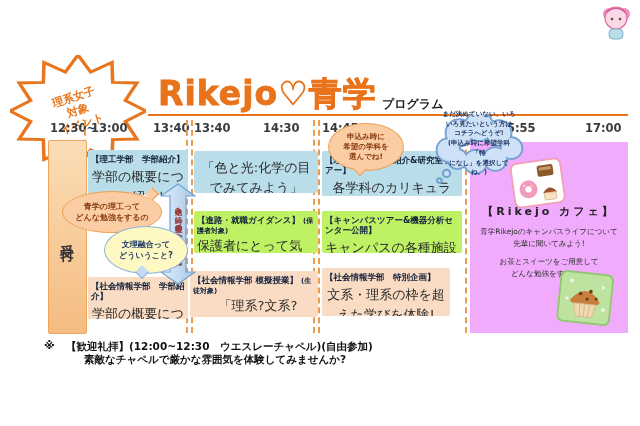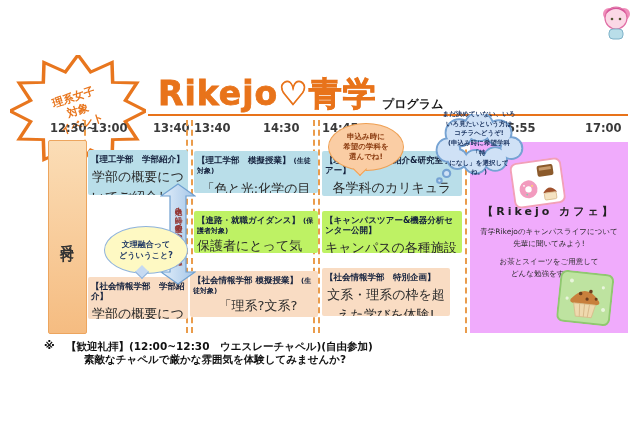--- a/index.html
+++ b/index.html
@@ -118,24 +118,20 @@
   <div class="box bg-blue" style="left:88px;top:150px;width:100px;height:45px;">
     <div class="box-title">【理工学部　学部紹介】</div>
     <div class="box-body center">学部の概要についてご紹介します。</div>
   </div>
   <div class="box bg-pink" style="left:88px;top:277px;width:100px;height:42px;">
     <div class="box-title">【社会情報学部　学部紹介】</div>
     <div class="box-body center">学部の概要についてご紹介します。</div>
   </div>
 
   <div class="box bg-blue" style="left:194px;top:151px;width:124px;height:42px;">
-    <div class="box-title">
-      <span>【理工学部　模擬授業】</span>
-      <span class="aud">(生徒対象)</span>
-    </div>
     <div class="box-body center">「色と光:化学の目でみてみよう」
 化学・生命科学科　長谷川美貴先生</div>
   </div>
   <div class="box bg-green" style="left:194px;top:211px;width:124px;height:42px;">
     <div class="box-title">
       <span>【進路・就職ガイダンス】</span>
       <span class="aud">(保護者対象)</span>
     </div>
     <div class="box-body" style="margin-top:1px;line-height:1.35;">保護者にとって気になる「卒業後の進路」、
 本学の理工系就職の状況、サポート体制について
@@ -201,20 +197,25 @@
         <circle cx="29" cy="27" r="1.6" fill="#6B3E1E"></circle>
           <circle cx="38" cy="26" r="1.5" fill="#6B3E1E"></circle>
         <path d="M16 32 L38 32 L35 45 L19 45 Z" fill="#EFD9AE" stroke="#D8B98A" stroke-width="0.8"></path>
         <line x1="22" y1="32" x2="23" y2="45" stroke="#D8B98A" stroke-width="1"></line>
         <line x1="27" y1="32" x2="27" y2="45" stroke="#D8B98A" stroke-width="1"></line>
         <line x1="32" y1="32" x2="31" y2="45" stroke="#D8B98A" stroke-width="1"></line>
       </svg>
     </div>
   </div>
 
+  <div class="bubble b-orange" style="left:62px;top:191px;width:98px;height:40px;font-size:8px;line-height:1.4;">
+    <span>青学の理工って
+どんな勉強をするの</span>
+    <span class="tail t-orange t-ur" style="right:4px;top:-3px;"></span>
+  </div>
   <div class="bubble b-blue" style="left:104px;top:226px;width:82px;height:46px;font-size:8px;line-height:1.4;">
     <span>文理融合って
 どういうこと?</span>
     <span class="tail t-blue t-db2" style="left:32px;bottom:-4px;"></span>
   </div>
 
   <div class="varrow">
     <svg width="36" height="102" viewBox="0 0 36 102">
       <defs>
         <linearGradient id="agrad" x1="0" y1="0" x2="1" y2="0">

